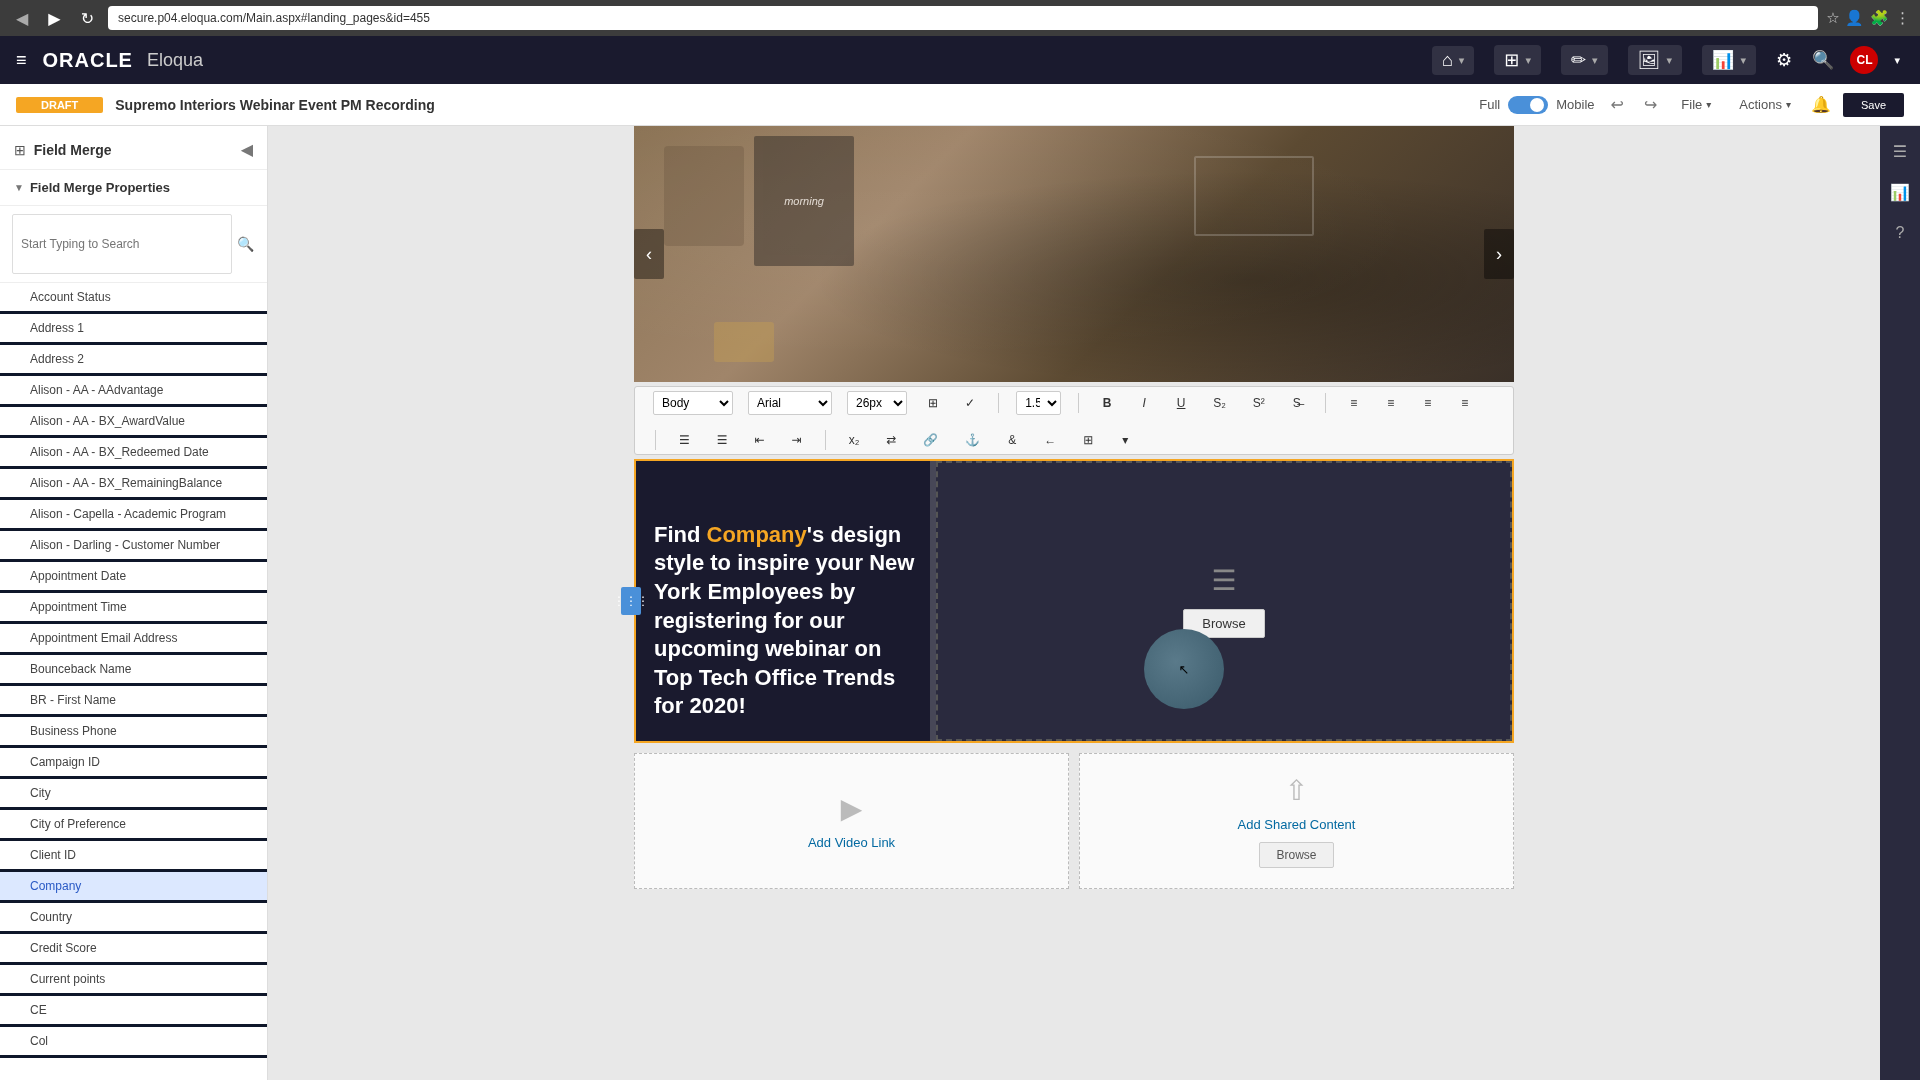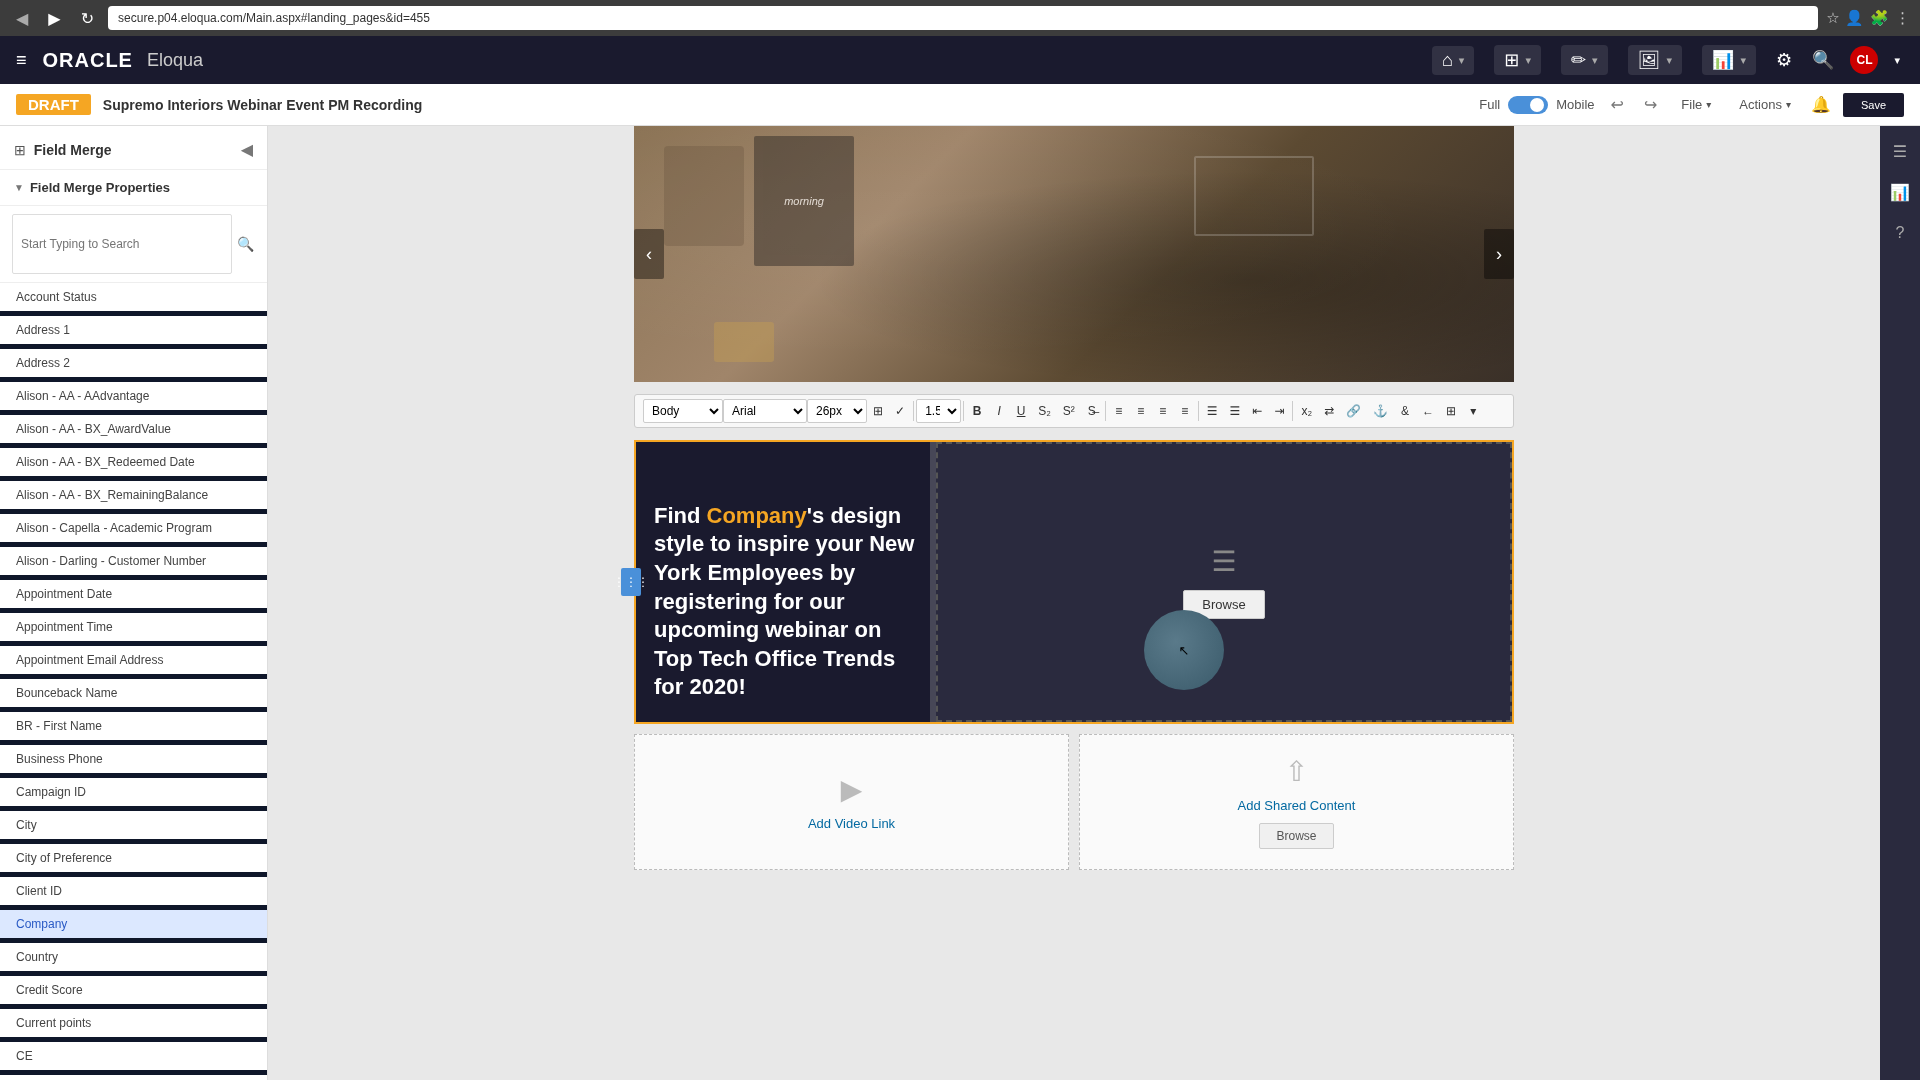--- a/index.html
+++ b/index.html
@@ -78,23 +78,23 @@
       height: 42px;
       border-bottom: 1px solid #ddd;
       display: flex;
       align-items: center;
       padding: 0 16px;
       gap: 12px;
     }
     .draft-badge {
       background: #f5a623;
       color: #fff;
-      font-size: 15px;
+      font-size: 11px;
       font-weight: bold;
-      padding: 2px 12px;
+      padding: 2px 25px;
       border-radius: 2px;
     }
     .draft-title { font-size: 14px; font-weight: 600; color: #333; }
     .draft-spacer { flex: 1; }
     .draft-view-toggle { display: flex; align-items: center; gap: 8px; font-size: 13px; color: #555; }
     .toggle-track {
       width: 40px; height: 18px;
       background: #4a90d9;
       border-radius: 9px;
       position: relative;
@@ -166,25 +166,25 @@
       flex: 1;
       border: 1px solid #ddd;
       border-radius: 2px;
       padding: 22px 8px;
       font-size: 12px;
       color: #999;
     }
     .sidebar-search-icon { color: #999; font-size: 14px; cursor: pointer; }
     .sidebar-list { overflow-y: auto; flex: 1; }
     .sidebar-item {
-      padding: 7px 16px;
+      padding: 7px 30px;
       font-size: 12px;
       color: #444;
       cursor: pointer;
-      border-bottom: 5px solid #0f172a;
+      border-bottom: 3px solid #0f172a;
     }
     .sidebar-item.selected { background: #dce8ff; color: #2a5ac5; }
 
     
     .right-panel {
       width: 40px;
       background: #2a2a3e;
       display: flex;
       flex-direction: column;
       align-items: center;
@@ -247,28 +247,28 @@
       border-radius: 2px;
     }
     .prev-arrow { left: 0; }
     .next-arrow { right: 0; }
 
     
     .text-editor-toolbar {
       background: #f8f8f8;
       border: 1px solid #ccc;
       border-radius: 3px;
-      padding: 4px 8px;
-      display: flex;
-      align-items: center;
-      gap: 0;
+      padding: 4px 18px;
+      display: flex;
+      align-items: center;
+      gap: 15px;
       flex-wrap: wrap;
       position: relative;
       z-index: 10;
-      margin: 12px auto;
+      margin: 4px auto;
       width: 880px;
     }
     .toolbar-select {
       border: 1px solid #ccc;
       border-radius: 2px;
       padding: 3px 4px;
       font-size: 12px;
       background: #fff;
       cursor: pointer;
     }

